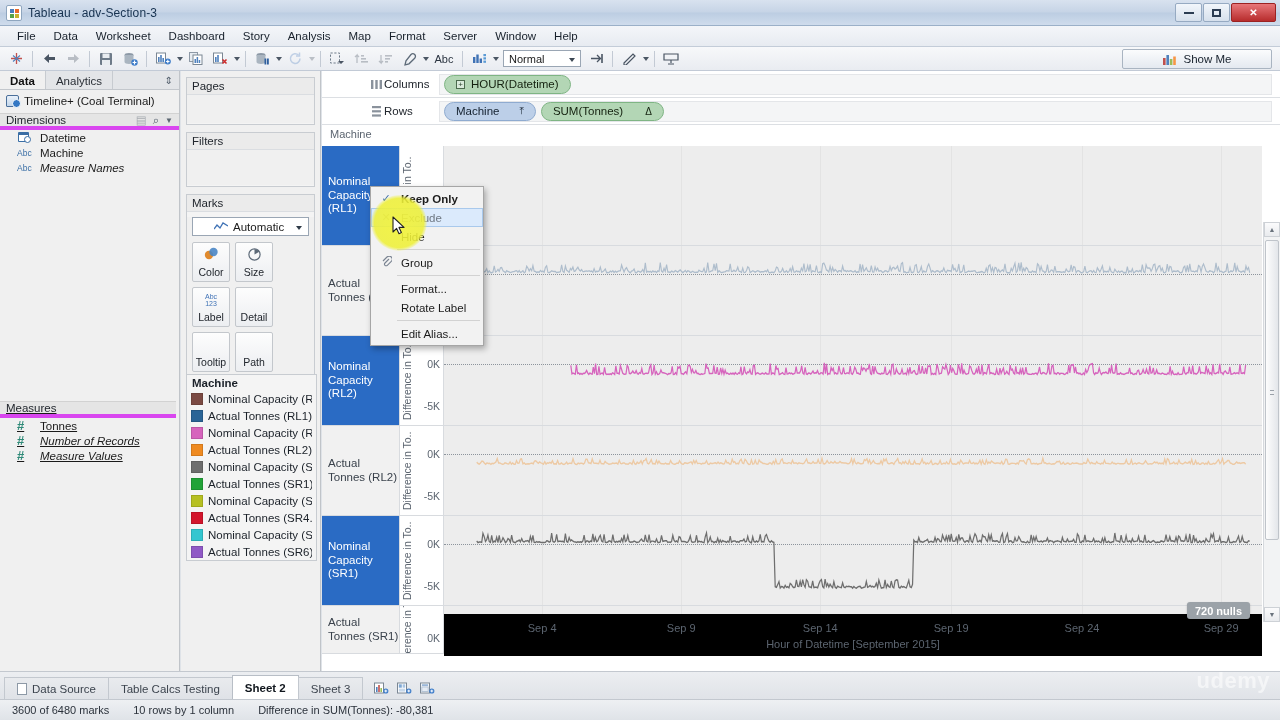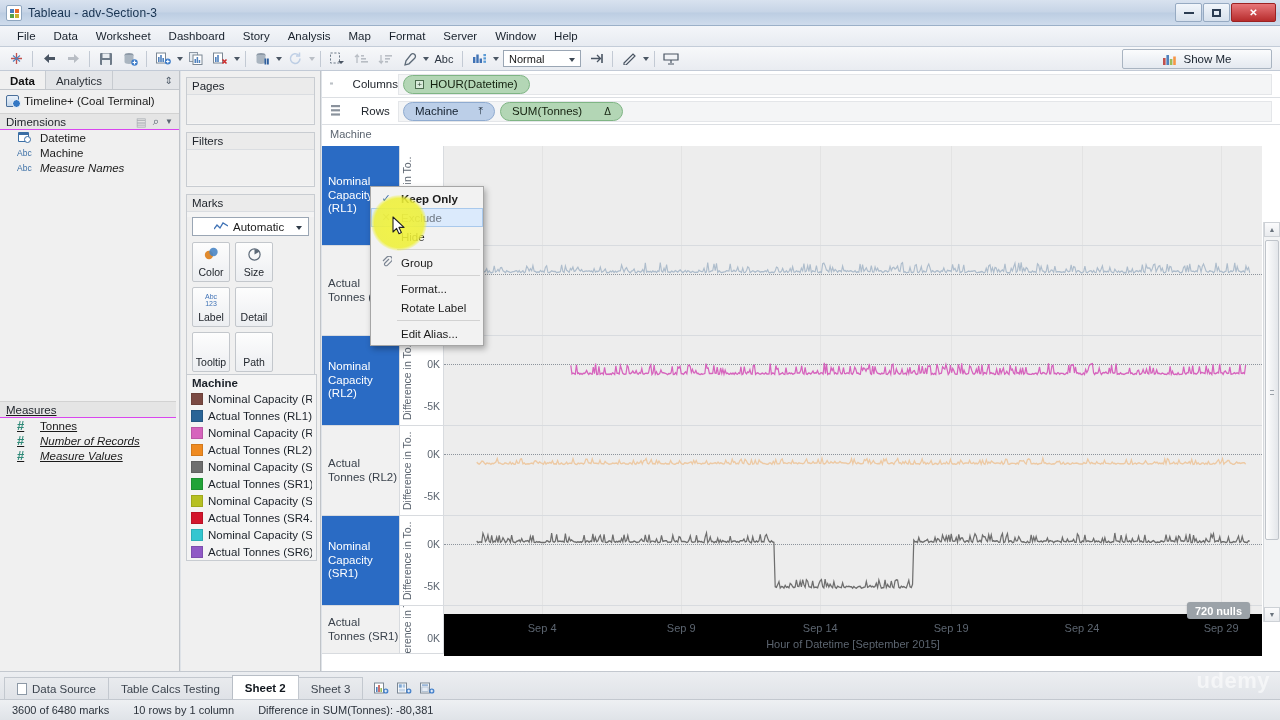--- a/index.html
+++ b/index.html
@@ -103,21 +103,21 @@
   .ds-ico {
     width:13px; height:12px; border:1px solid #4a6f9a; border-radius:2px 2px 1px 1px;
     background:linear-gradient(180deg,#e9f1fa,#c3d6ea); position:relative; flex:none;
   }
   .ds-ico:after {
     content:""; position:absolute; right:-3px; bottom:-2px; width:7px;height:7px;border-radius:50%;
     background:#3478c4; border:1px solid #fff;
   }
   .sec-head {
     display:flex; align-items:center; height:17px; padding:0 6px;
-    background:#e5e5e5; border-top:1px solid #d2d2d2; border-bottom:1px solid #d946ef;
+    background:#e5e5e5; border-top:1px solid #d2d2d2; border-bottom:4px solid #d946ef;
     font-size:11.5px; color:#22272e;
   }
   .sec-head .sp { flex:1; }
   .sec-tools { display:flex; align-items:center; gap:6px; color:#5b6672; }
   .field { display:flex; align-items:center; gap:6px; height:15px; padding:0 6px 0 17px; font-size:11.5px; }
   .fico { width:17px; font-size:8.5px; color:#3a6ea5; font-family:"Liberation Sans",sans-serif; flex:none; }
   .fico.hash { color:#2f8a78; font-size:13px; font-weight:bold; }
   .fico.cal {
     width:17px; height:11px; position:relative;
   }
@@ -177,21 +177,21 @@
   }
   .legend-title { font-size:11.5px; font-weight:bold; padding:2px 5px 1px 5px; color:#1b2129; }
   .legend-row { display:flex; align-items:center; gap:5px; padding:0px 4px; height:17px; }
   .sw { width:12px; height:12px; flex:none; border:1px solid rgba(0,0,0,.12); }
   .legend-label { font-size:11.5px; white-space:nowrap; overflow:hidden; color:#1b2129; }
 
   
   .viz { position:absolute; left:322px; top:71px; right:0; bottom:49px; background:#fff; }
 
   .shelf-row { display:flex; align-items:center; height:27px; border-bottom:1px solid #dcdfe3; padding-left:8px; background:#fff; }
-  .shelf-label { width:68px; display:flex; align-items:flex-start; gap:20px; font-size:11.5px; color:#22272e; }
+  .shelf-label { width:68px; display:flex; align-items:flex-end; gap:2px; font-size:11.5px; color:#22272e;margin-left:41px; }
   .shelf-drop { flex:1; height:21px; background:#f4f5f6; border:1px solid #e4e6e9; display:flex; align-items:center; gap:5px; padding-left:4px; margin-right:8px; }
   .gpill {
     height:19px; border-radius:10px; background:#b3d6b5; border:1px solid #7fb584;
     display:flex; align-items:center; gap:6px; padding:0 11px; font-size:11.5px; color:#14210f;
   }
   .bpill {
     height:19px; border-radius:10px; background:#bccfe8; border:1px solid #8fabd0;
     display:flex; align-items:center; gap:20px; padding:0 11px; font-size:11.5px; color:#13202e;
   }
   .plusbox { width:9px;height:9px;border:1px solid #4b6b4e; font-size:8px; line-height:7px; text-align:center; color:#2d4430; background:#d9ebdb; }

